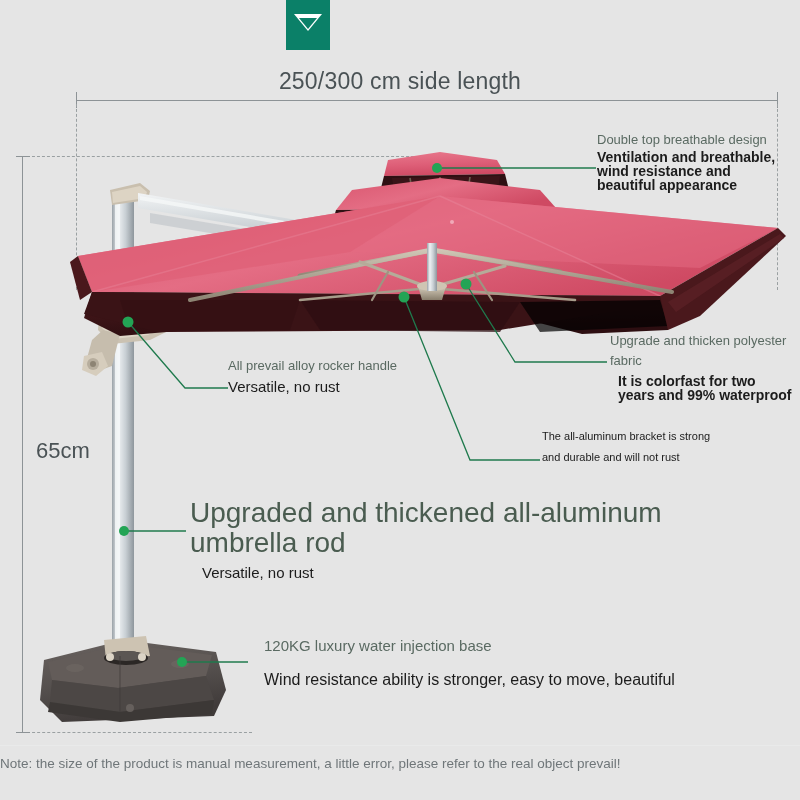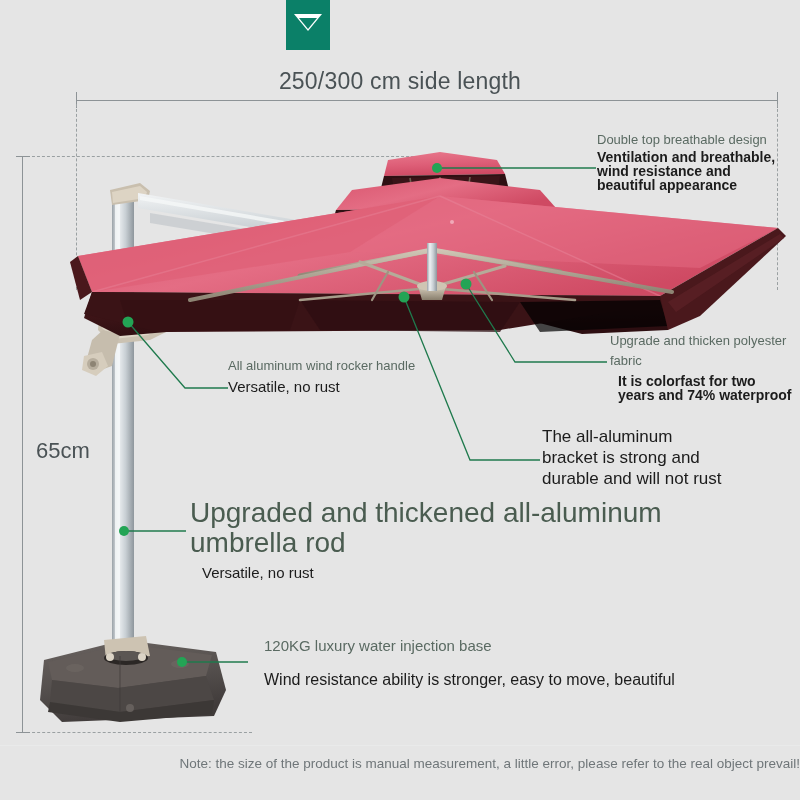--- a/index.html
+++ b/index.html
@@ -57,34 +57,34 @@
   
   .ann{position:absolute;}
   .ann .t1{color:#5a6a62;font-size:13px;line-height:20px;}
   .ann .t2{color:#1c1c1c;font-size:14px;line-height:14px;font-weight:bold;}
   .ann .t3{color:#1c1c1c;font-size:15px;line-height:20px;}
 
   .ann-tr{left:597px;top:130px;width:190px;}
   .ann-fabric{left:610px;top:331px;width:185px;}
   .ann-fabric .t2{padding-left:8px;padding-top:3px;}
   .ann-bracket{left:542px;top:426px;width:180px;}
-  .ann-bracket .t3b{color:#1c1c1c;font-size:17px;line-height:21px;}
+  .ann-bracket .t3b{color:#1c1c1c;font-size:11px;line-height:21px;}
   .ann-rocker{left:228px;top:356px;width:215px;}
   .ann-rocker .t3b{color:#1c1c1c;font-size:15px;line-height:21px;}
   .ann-rod{left:190px;top:498px;width:520px;}
   .ann-rod .big{color:#4a5c50;font-size:28px;line-height:30px;}
   .ann-rod .sub{color:#1c1c1c;font-size:15px;line-height:20px;padding-left:12px;padding-top:5px;}
   .ann-base{left:264px;top:636px;width:430px;}
   .ann-base .t1{font-size:15px;}
   .ann-base .t3{padding-top:14px;font-size:16px;}
 
   
   .footer-rule{position:absolute;left:0;top:745px;width:800px;height:1px;background:#e9eaea;}
   .footer-note{
-    position:absolute;left:0;top:756px;width:800px;text-align:right;
+    position:absolute;left:0;top:756px;width:800px;text-align:left;
     font-size:13.5px;color:#6f7679;
   }
 </style>
 </head>
 <body>
 
 <div id="stage">
 
   <div class="brand-badge">
     <div class="glyph"></div>
@@ -279,29 +279,29 @@
     </g>
   </svg>
 
   <div class="ann ann-tr">
     <div class="t1">Double top breathable design</div>
     <div class="t2">Ventilation and breathable, wind resistance and beautiful appearance</div>
   </div>
 
   <div class="ann ann-fabric">
     <div class="t1">Upgrade and thicken polyester fabric</div>
-    <div class="t2">It is colorfast for two years and 74% waterproof</div>
+    <div class="t2">It is colorfast for two years and 99% waterproof</div>
   </div>
 
   <div class="ann ann-bracket">
     <div class="t3b">The all-aluminum bracket is strong and durable and will not rust</div>
   </div>
 
   <div class="ann ann-rocker">
-    <div class="t1">All aluminum wind rocker handle</div>
+    <div class="t1">All prevail alloy rocker handle</div>
     <div class="t3b">Versatile, no rust</div>
   </div>
 
   <div class="ann ann-rod">
     <div class="big">Upgraded and thickened all-aluminum umbrella rod</div>
     <div class="sub">Versatile, no rust</div>
   </div>
 
   <div class="ann ann-base">
     <div class="t1">120KG luxury water injection base</div>

